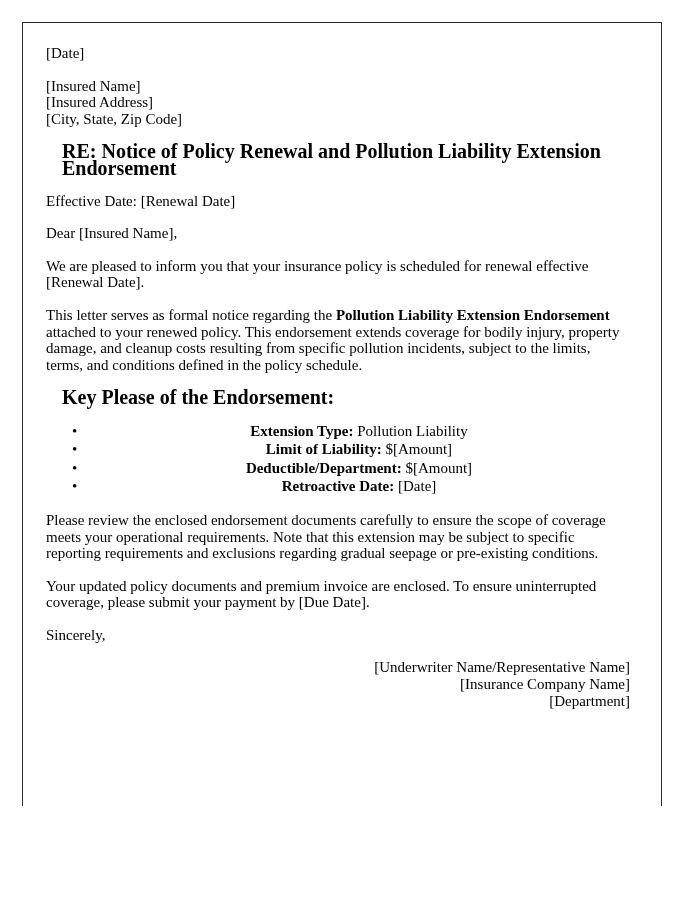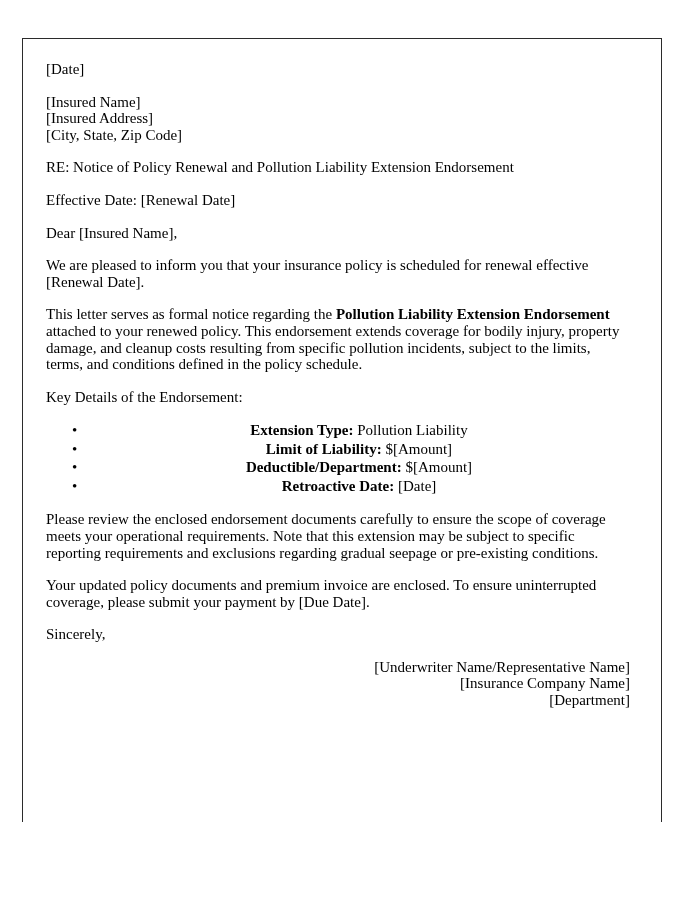--- a/index.html
+++ b/index.html
@@ -12,21 +12,21 @@
     height: 900px;
     overflow: hidden;
     font-family: "Liberation Serif", "DejaVu Serif", serif;
     color: #000000;
   }
 
   
   .page-sheet {
     position: absolute;
     left: 22px;
-    top: 38px;
+    top: 22px;
     width: 640px;
     height: 784px;          
     border: 1px solid #2b2b2b;
     border-bottom: none;
     box-sizing: border-box;
     background: #ffffff;
     overflow: hidden;
   }
 
   .page-body {
@@ -54,24 +54,24 @@
     margin: 3px 0 16px 0;
     text-align: left;
   }
 
   .bold {
     font-weight: bold;
   }
 
   h2.re-line,
   h3.section-heading {
-    font-size: 15px;
+    font-size: 20px;
     line-height: 16.6px;
-    font-weight: normal;
-    margin: 0 0 16px 0;
+    font-weight: bold;
+    margin: 0 0 16px 16px;
   }
 
   ul.details-list {
     list-style: none;
     margin: 0 0 16px 0;
     padding: 0;
     text-align: center;
   }
   ul.details-list li {
     position: relative;
@@ -108,21 +108,21 @@
     <div class="block">
       <span class="line">Effective Date: [Renewal Date]</span>
     </div>
 
     <p class="para">Dear [Insured Name],</p>
 
     <p class="para">We are pleased to inform you that your insurance policy is scheduled for renewal effective [Renewal Date].</p>
 
     <p class="para"><span>This letter serves as formal notice regarding the </span><span class="bold">Pollution Liability Extension Endorsement</span><span> attached to your renewed policy. This endorsement extends coverage for bodily injury, property damage, and cleanup costs resulting from specific pollution incidents, subject to the limits, terms, and conditions defined in the policy schedule.</span></p>
 
-    <h3 class="section-heading">Key Details of the Endorsement:</h3>
+    <h3 class="section-heading">Key Please of the Endorsement:</h3>
 
     <ul class="details-list">
       <li><span class="bold">Extension Type:</span><span> Pollution Liability</span></li>
       <li><span class="bold">Limit of Liability:</span><span> $[Amount]</span></li>
       <li><span class="bold">Deductible/Department:</span><span> $[Amount]</span></li>
       <li><span class="bold">Retroactive Date:</span><span> [Date]</span></li>
     </ul>
 
     <p class="para">Please review the enclosed endorsement documents carefully to ensure the scope of coverage meets your operational requirements. Note that this extension may be subject to specific reporting requirements and exclusions regarding gradual seepage or pre-existing conditions.</p>
 

